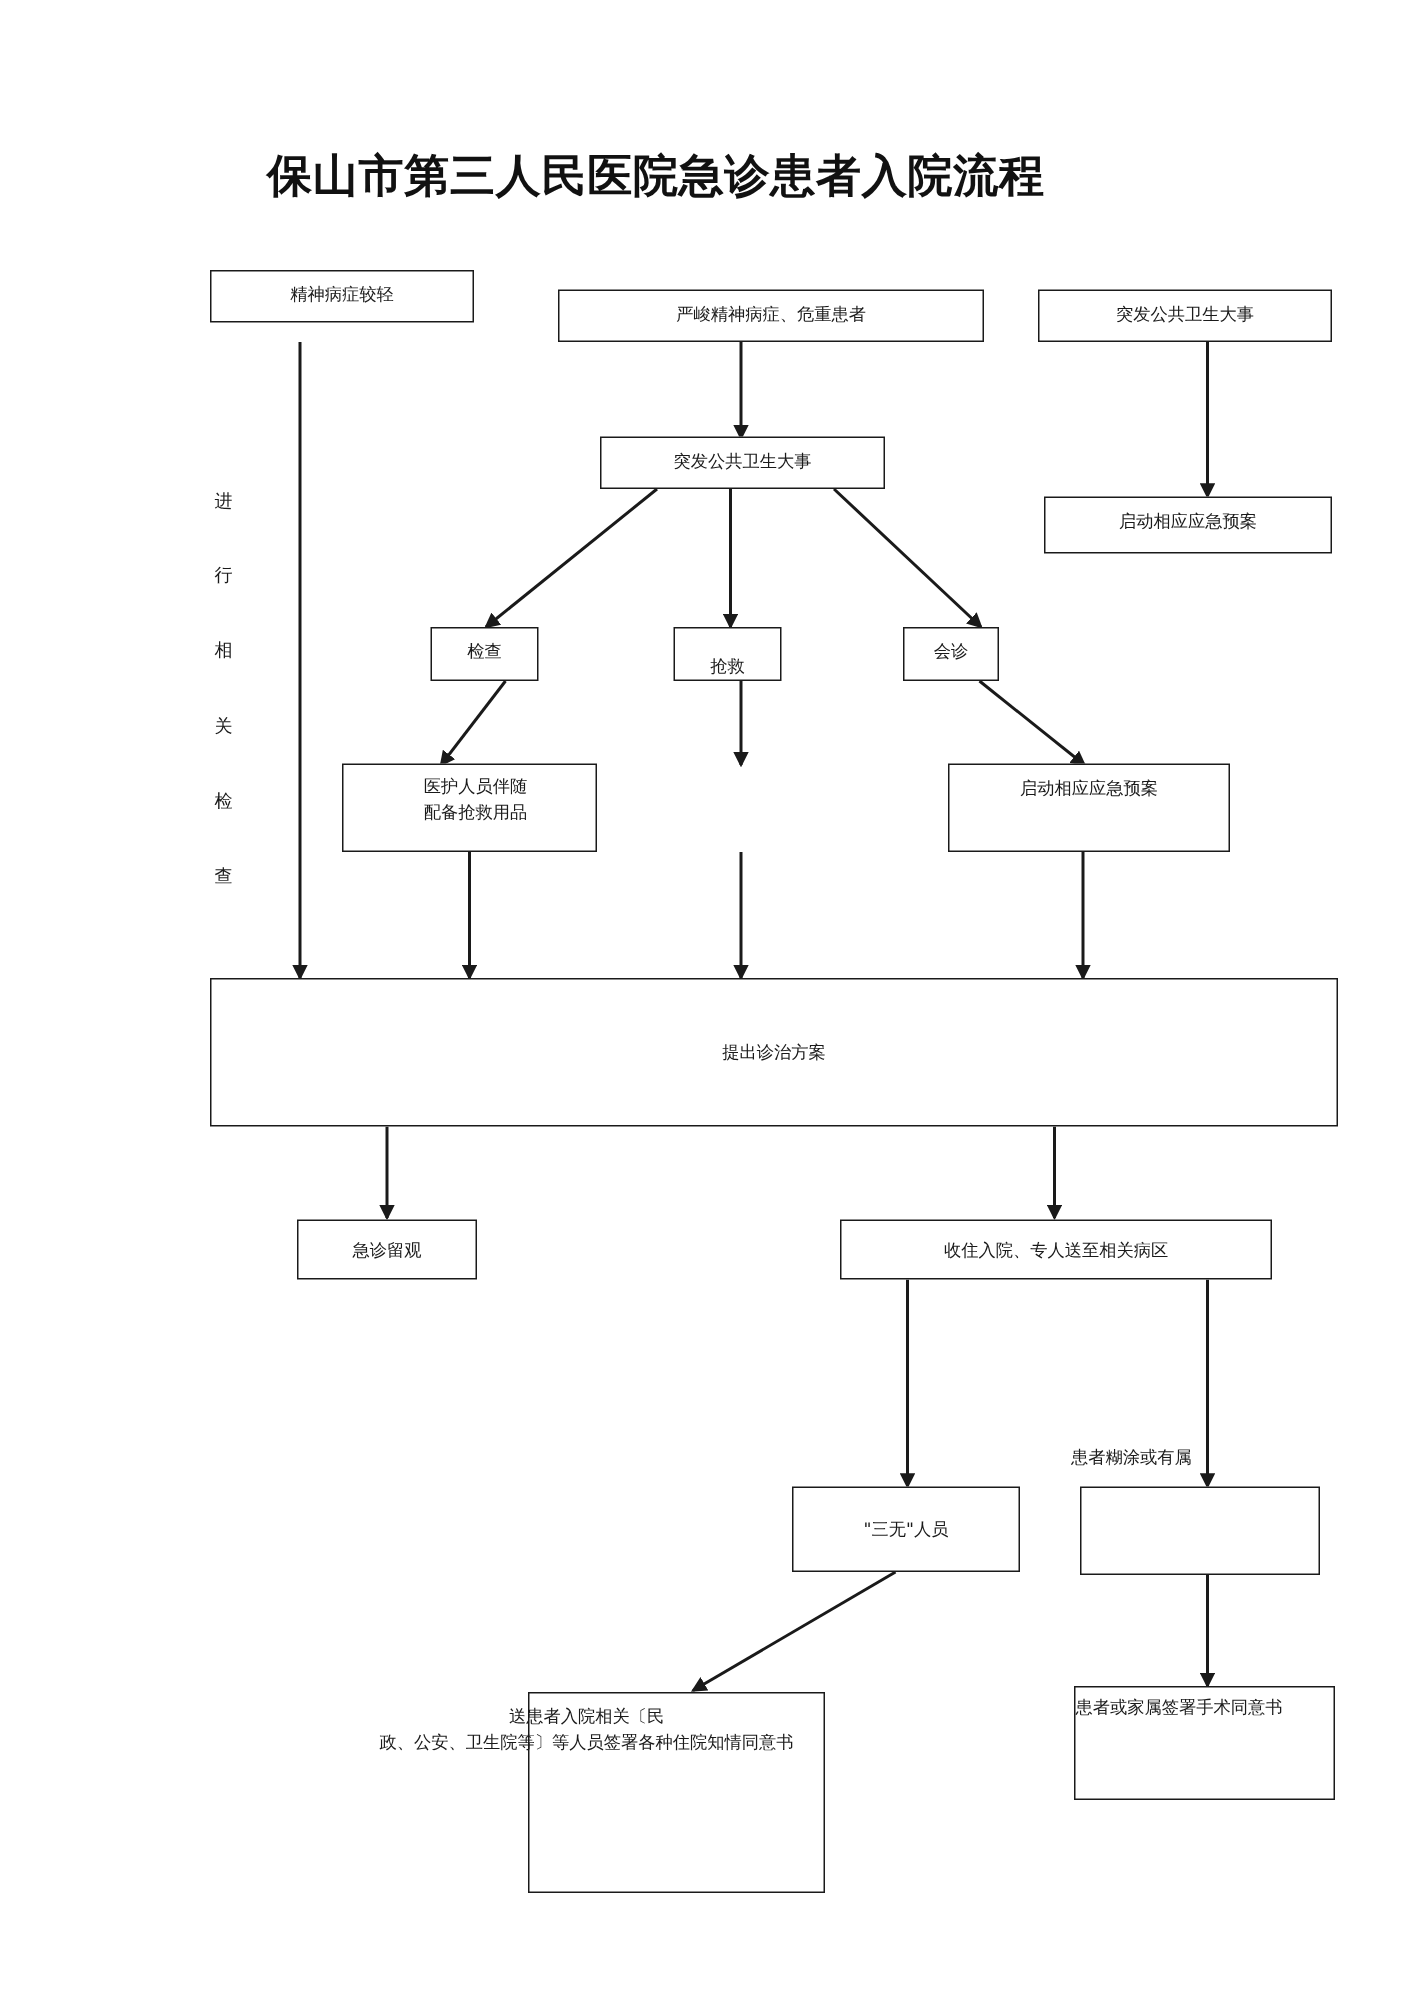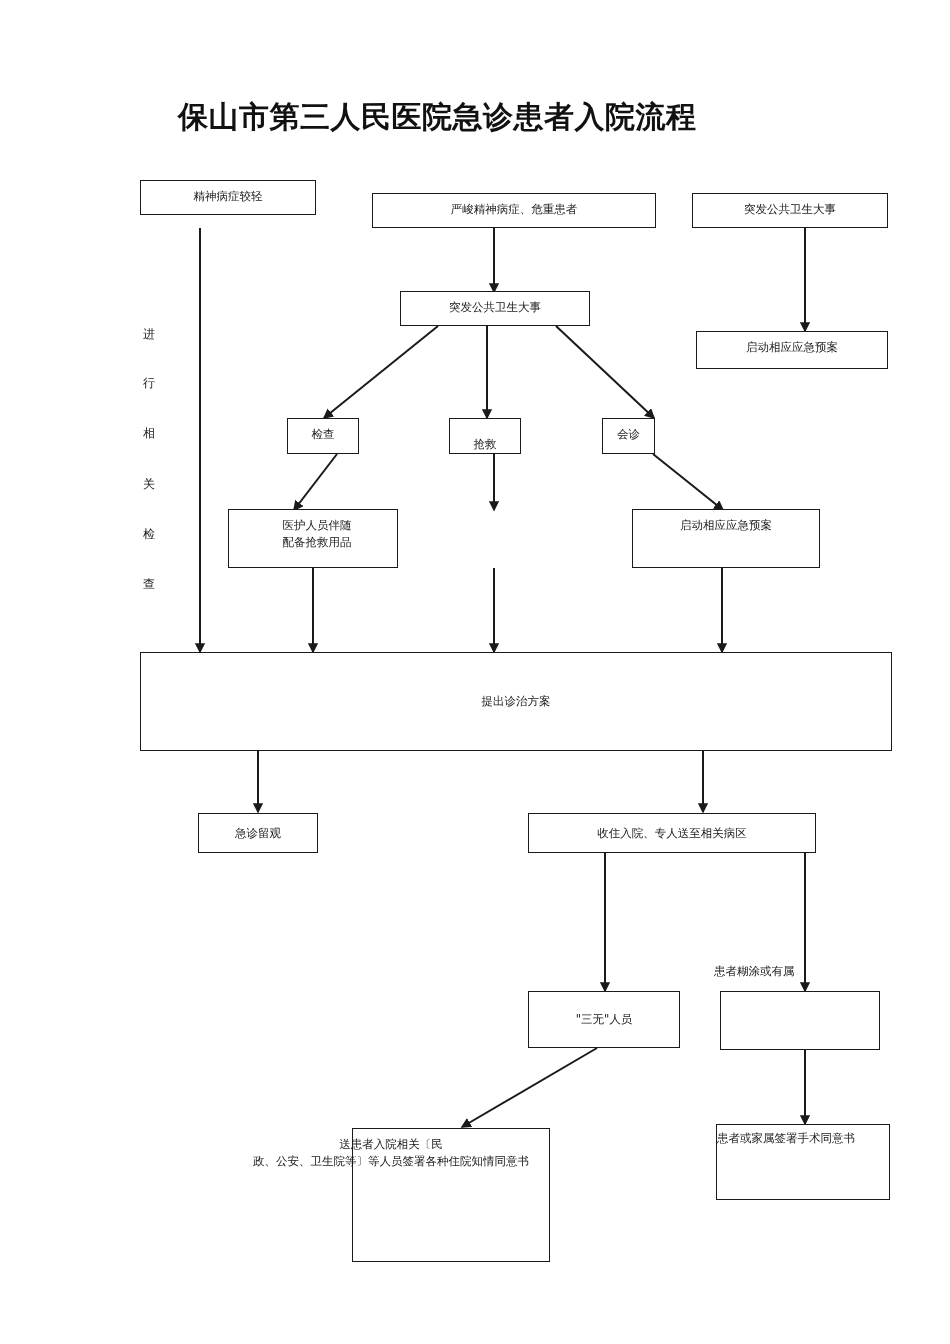--- a/index.html
+++ b/index.html
@@ -157,21 +157,21 @@
   </div>
 
   <div class="node" style="left:287px; top:418px; width:72px; height:36px;">
     <span class="node-label">检查</span>
   </div>
 
   <div class="node" style="left:449px; top:418px; width:72px; height:36px;align-items:flex-end;">
     <span class="node-label">抢救</span>
   </div>
 
-  <div class="node" style="left:602px; top:418px; width:53px; height:36px;">
+  <div class="node" style="left:602px; top:418px; width:64px; height:36px;">
     <span class="node-label">会诊</span>
   </div>
 
   <div class="node" style="left:228px; top:509px; width:170px; height:59px;">
     <span class="node-label" style="text-align:right; padding-left:8px;font-family:Liberation Serif, serif;">医护人员伴随
 配备抢救用品</span>
   </div>
 
 
   <div class="node" style="left:632px; top:509px; width:188px; height:59px;">
@@ -179,21 +179,21 @@
   </div>
 
   <div class="node center-mid" style="left:140px; top:652px; width:752px; height:99px;">
     <span class="node-label">提出诊治方案</span>
   </div>
 
   <div class="node center-mid" style="left:198px; top:813px; width:120px; height:40px;">
     <span class="node-label">急诊留观</span>
   </div>
 
-  <div class="node center-mid" style="left:528px; top:813px; width:288px; height:40px;">
+  <div class="node center-mid" style="left:560px; top:813px; width:288px; height:40px;">
     <span class="node-label">收住入院、专人送至相关病区</span>
   </div>
 
   <div class="node center-mid" style="left:528px; top:991px; width:152px; height:57px;">
     <span class="node-label">"三无"人员</span>
   </div>
 
   <div class="node center-mid" style="left:720px; top:991px; width:160px; height:59px;">
     <span class="node-label"></span>
   </div>

